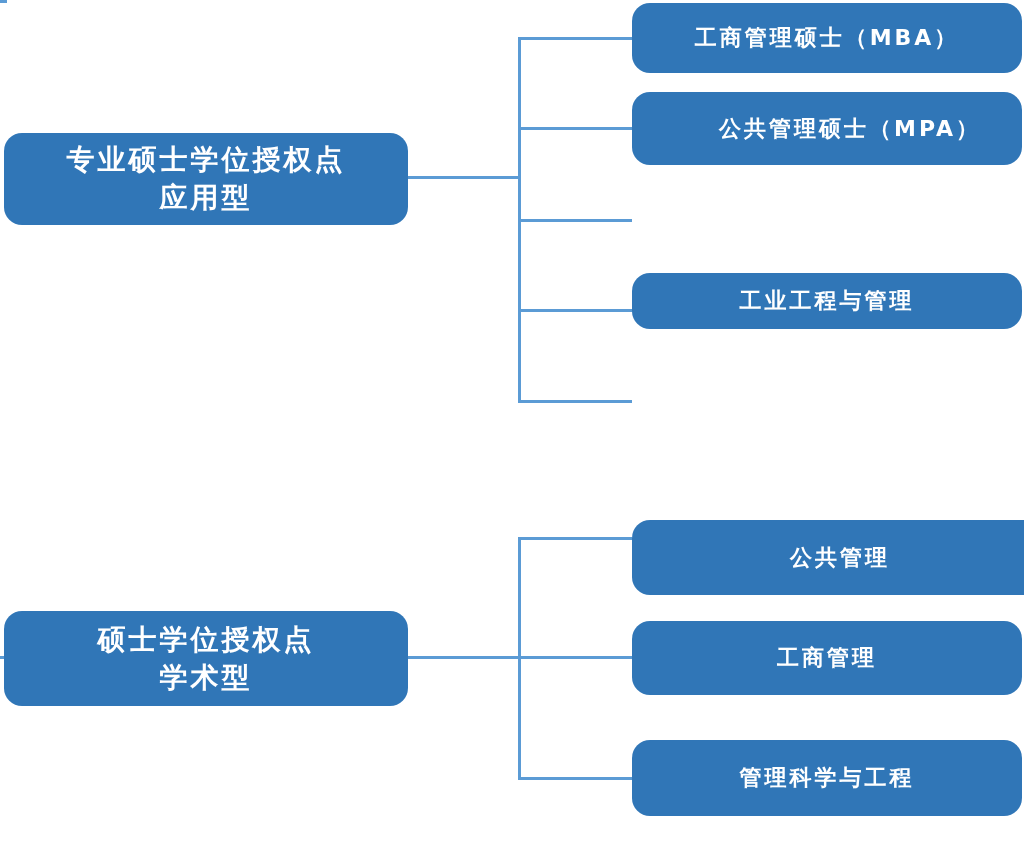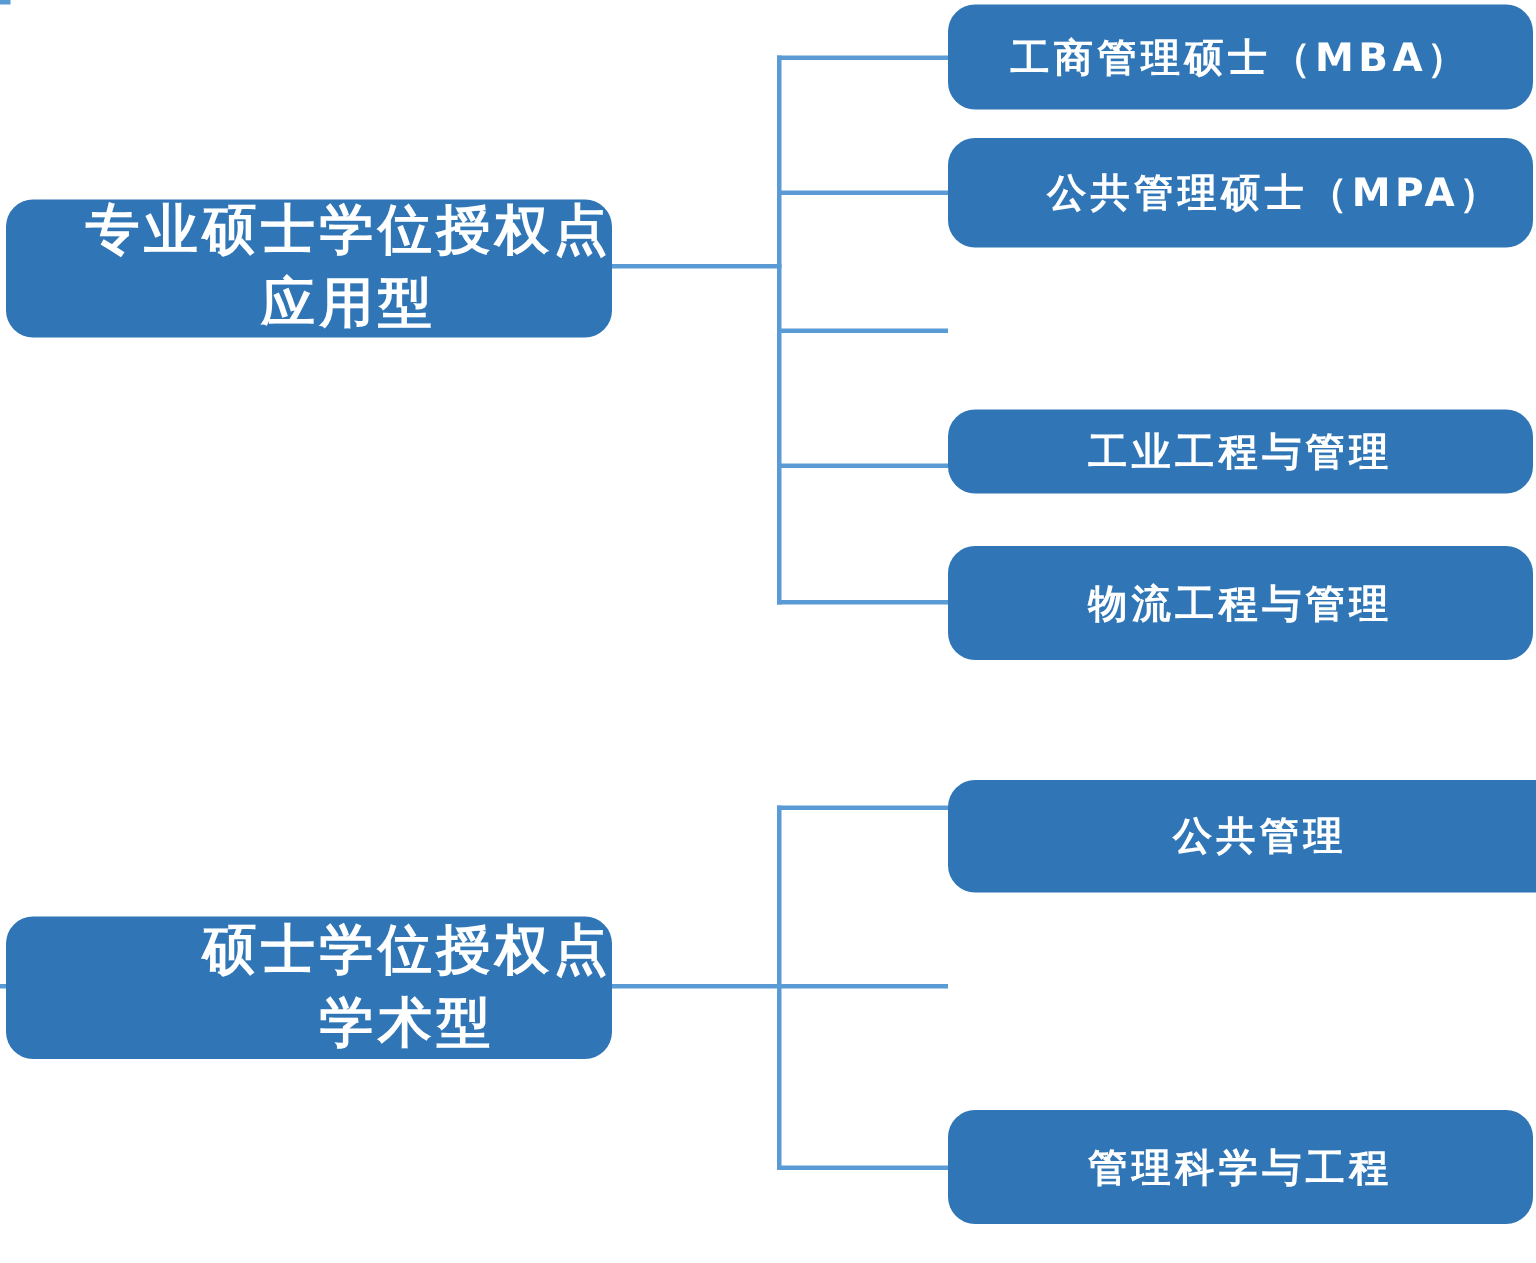--- a/index.html
+++ b/index.html
@@ -21,27 +21,26 @@
     border-radius: 18px;
     color: #ffffff;
     font-weight: bold;
     display: flex;
     align-items: center;
     justify-content: center;
     text-align: center;
     box-sizing: border-box;
   }
   .parent-node {
-    font-size: 36px;
+    font-size: 28px;
     line-height: 1.35;
     letter-spacing: 3px;
-    justify-content: flex-end;
   }
   .child-node {
-    font-size: 26px;
+    font-size: 22px;
     letter-spacing: 3px;
   }
   .parent-node .line {
     display: block;
   }
   .connector {
     position: absolute;
     background: #5b9bd5;
   }
   .h-line { height: 3px; }
@@ -77,31 +76,31 @@
 
   <div class="node child-node" style="left:632px; top:3px; width:390px; height:70px;">
     <span>工商管理硕士（MBA）</span>
   </div>
   <div class="node child-node" style="left:632px; top:92px; width:390px; height:73px;padding-left:46px;">
     <span>公共管理硕士（MPA）</span>
   </div>
   <div class="node child-node" style="left:632px; top:273px; width:390px; height:56px;">
     <span>工业工程与管理</span>
   </div>
-  <div class="node child-node" style="left:632px; top:364px; width:390px; height:76px;">
-    <span>物流工程与管理</span>
-  </div>
 
   <div class="node parent-node" style="left:4px; top:611px; width:404px; height:95px;">
     <div>
       <span class="line">硕士学位授权点</span>
       <span class="line">学术型</span>
     </div>
   </div>
 
   <div class="node child-node" style="left:632px; top:500px; width:416px; height:75px;margin-top:20px;">
     <span>公共管理</span>
   </div>
+  <div class="node child-node" style="left:632px; top:621px; width:390px; height:74px;">
+    <span>工商管理</span>
+  </div>
   <div class="node child-node" style="left:632px; top:740px; width:390px; height:76px;">
     <span>管理科学与工程</span>
   </div>
 
 </div>
 
 </body></html>

